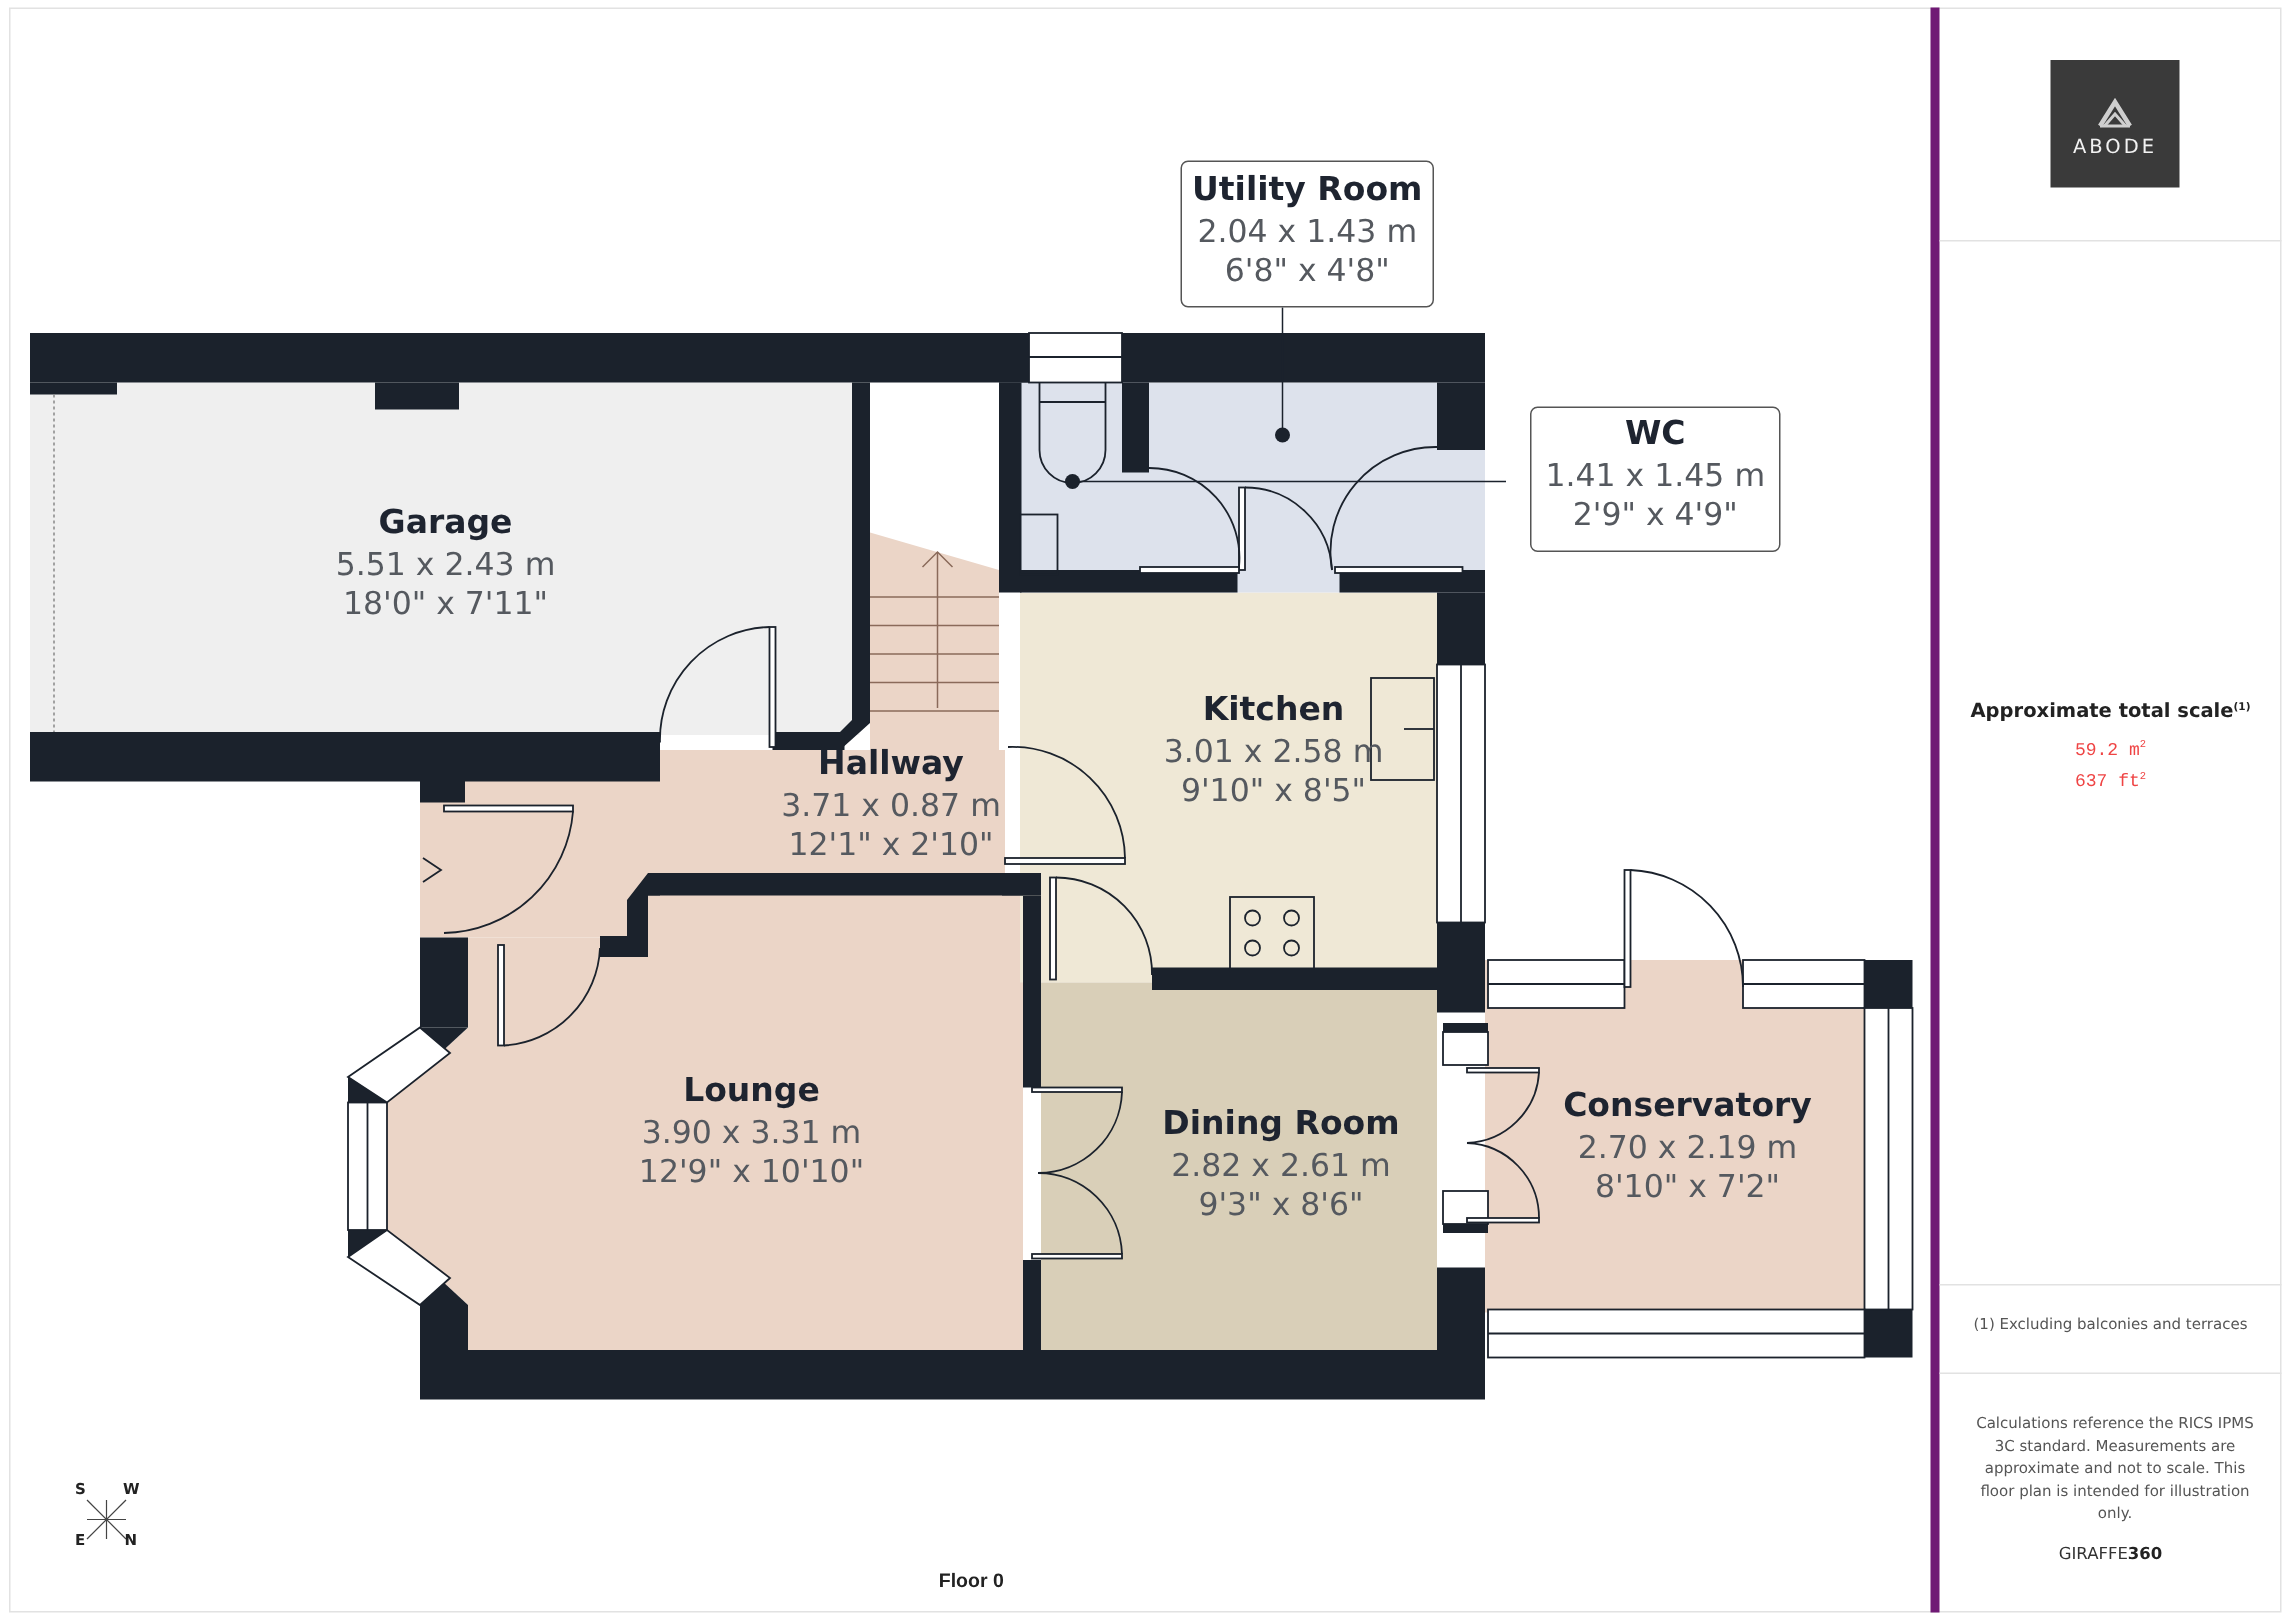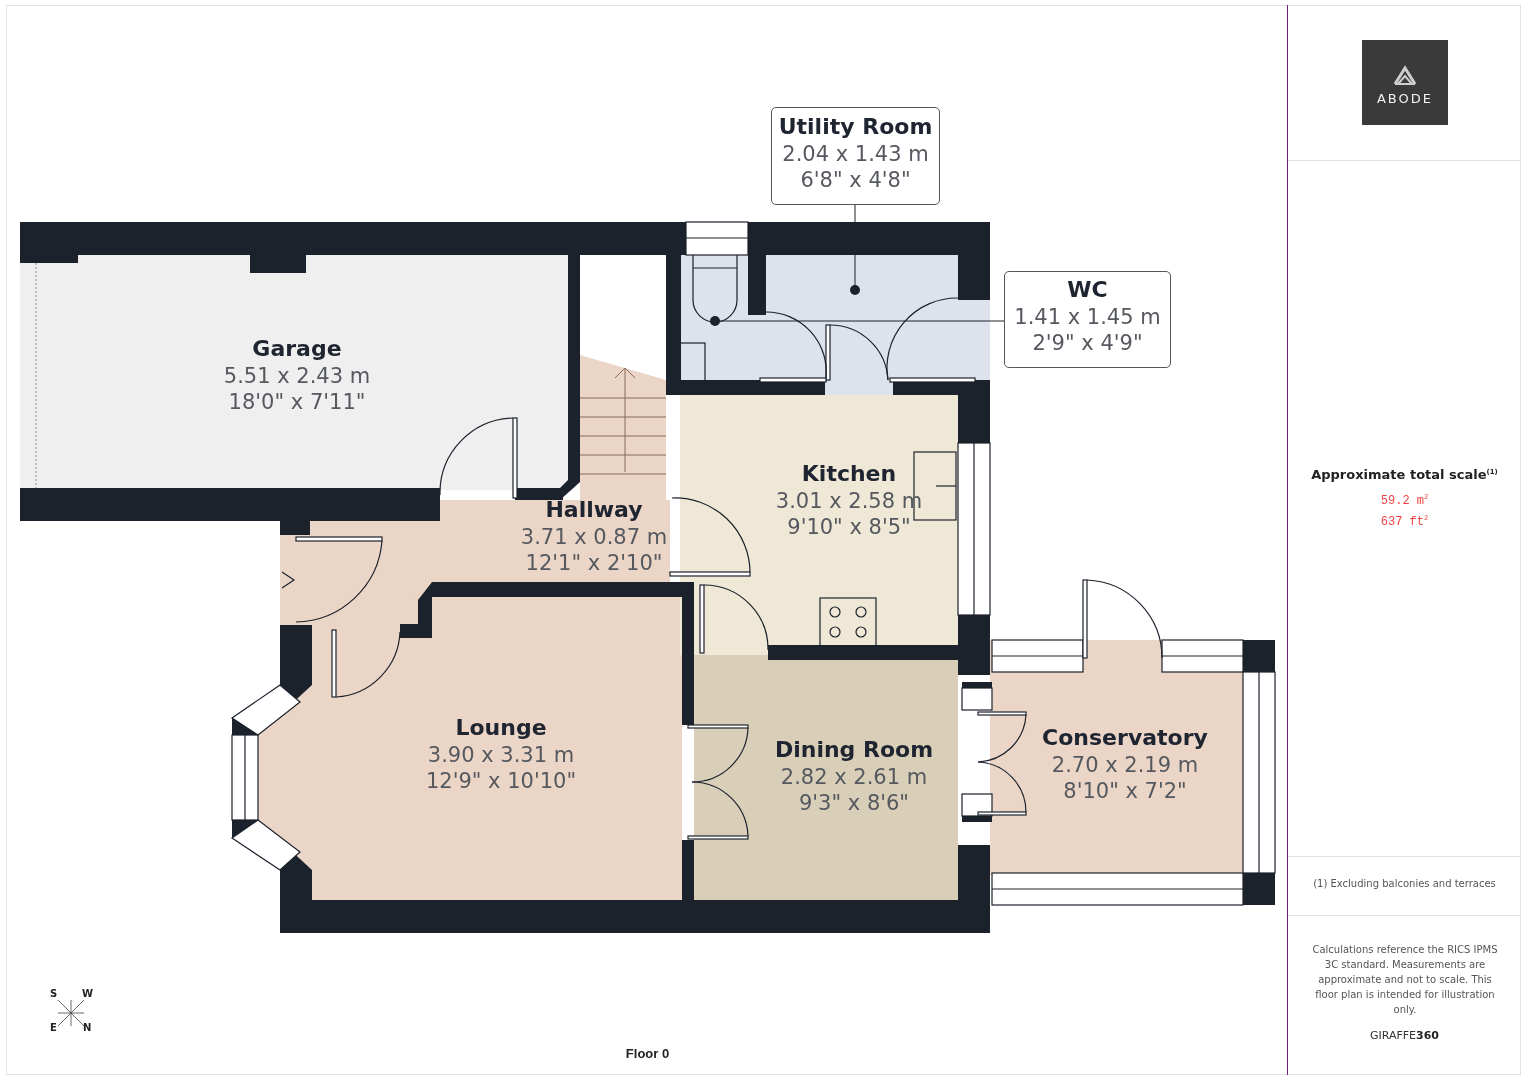--- a/index.html
+++ b/index.html
@@ -1,34 +1,34 @@
 <!DOCTYPE html>
 <html><head>
 <meta charset="utf-8">
 <style>
   html, body { margin: 0; padding: 0; background: #ffffff; }
   body { width: 1527px; height: 1080px; position: relative; overflow: hidden; font-family: "Liberation Sans", sans-serif; }
   .frame { position: absolute; left: 6px; top: 5px; width: 1515px; height: 1070px; border: 1px solid #e2e2e2; box-sizing: border-box; }
-  .side { position: absolute; left: 1287px; top: 5px; width: 234px; height: 1070px; border-left: 1px solid #701a75; box-sizing: border-box; }
+  .side { position: absolute; left: 1287px; top: 5px; width: 234px; height: 1070px; border-left: 6px solid #701a75; box-sizing: border-box; }
   .side .sec { position: absolute; left: 0; width: 100%; border-bottom: 1px solid #e2e2e2; box-sizing: border-box; }
   .logo { position: absolute; left: 74px; top: 35px; width: 86px; height: 85px; background: #3a3a3a; }
   .logo-text { position: absolute; left: 0; width: 100%; top: 51px; text-align: center; color: #f2f2f2; font-size: 13px; letter-spacing: 2px; font-family: "DejaVu Sans", sans-serif; }
   .area-title { position: absolute; top: 462px; width: 100%; text-align: center; font-size: 13px; font-weight: bold; color: #222; font-family: "DejaVu Sans", sans-serif; }
   .area-title sup { font-size: 7px; }
   .area-val { position: absolute; width: 100%; text-align: center; font-size: 12px; color: #ef4444; font-family: Liberation Mono, monospace; }
   .area-val sup { font-size: 7px; }
   .footnote { position: absolute; top: 873px; width: 100%; text-align: center; font-size: 10px; color: #555; font-family: "DejaVu Sans", sans-serif; }
   .disclaimer { position: absolute; top: 937px; left: 22px; width: 190px; text-align: center; font-size: 10px; line-height: 15px; color: #555; font-family: "DejaVu Sans", sans-serif; }
   .brand { position: absolute; top: 1024px; width: 100%; text-align: center; font-size: 11px; color: #333; font-family: "DejaVu Sans", sans-serif; }
   .brand b { font-weight: bold; color: #222; }
   .plan { position: absolute; left: 0; top: 0; }
   .room-label { position: absolute; text-align: center; transform: translateX(-50%); white-space: nowrap; }
   .room-name { font-size: 22px; font-weight: bold; color: #1e2430; font-family: "DejaVu Sans", sans-serif; line-height: 28px; }
   .room-dim { font-size: 21px; color: #55595f; font-family: "DejaVu Sans", sans-serif; line-height: 26px; }
-  .callout { position: absolute; background: #fff; border: 1.5px solid #555; border-radius: 5px; text-align: center; box-sizing: border-box; }
+  .callout { position: absolute; background: #fff; border: 1.5px solid #555; border-radius: 5px; text-align: center; box-sizing: border-box; margin-left: 16px; }
   .floor-label { position: absolute; left: 600px; top: 1046px; width: 95px; text-align: center; font-size: 13px; font-weight: bold; color: #222; font-family: Liberation Sans, sans-serif; }
   .compass { position: absolute; left: 46px; top: 986px; width: 50px; height: 52px; }
   .compass span { position: absolute; font-size: 10px; font-weight: bold; color: #222; font-family: "DejaVu Sans", sans-serif; }
 </style>
 </head>
 <body>
 
 <div class="frame"></div>
 
 <svg class="plan" width="1290" height="1080" viewBox="0 0 1290 1080">

